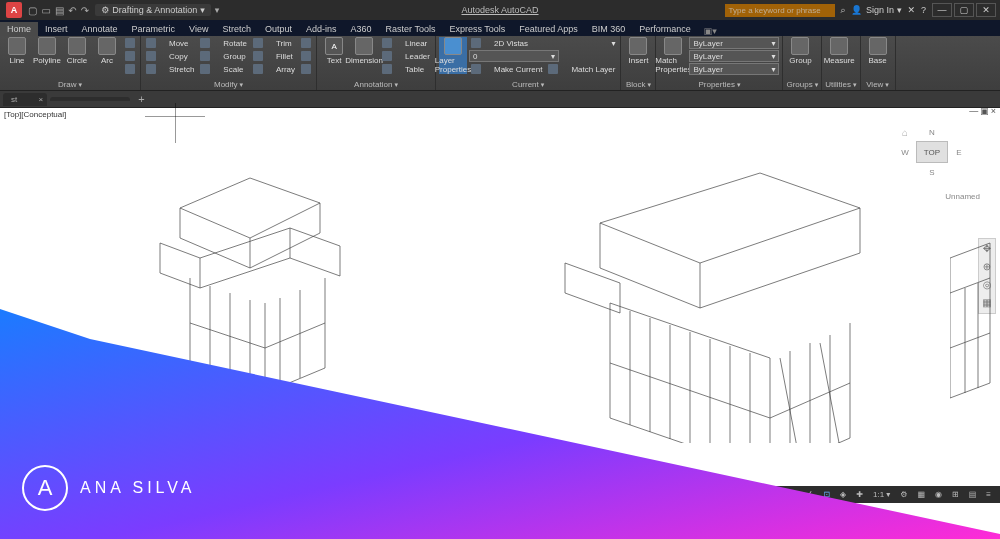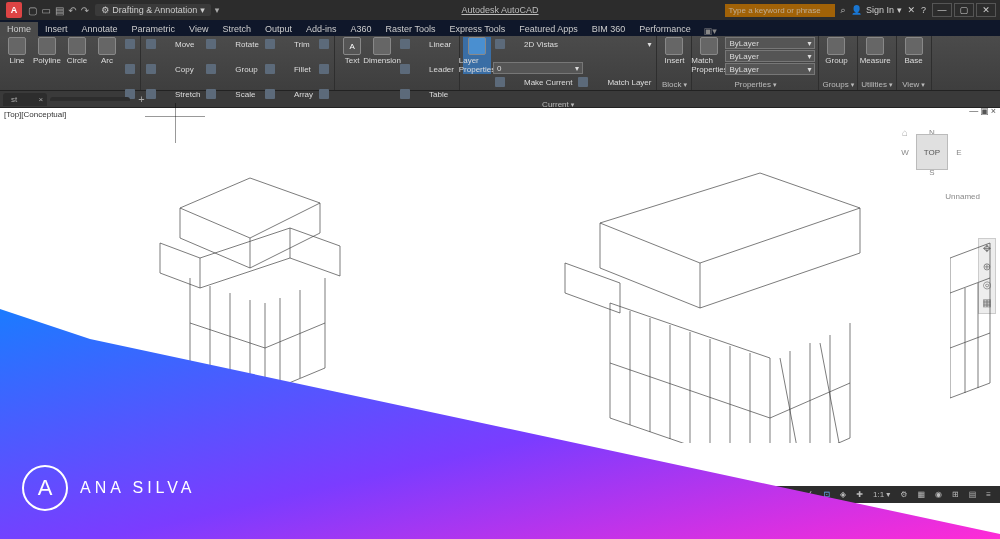--- a/index.html
+++ b/index.html
@@ -26,21 +26,21 @@
 
   
   .ribbon { height:55px; background:linear-gradient(#4b4b4b,#3e3e3e); display:flex; border-bottom:1px solid #222; }
   .panel { display:flex; flex-direction:column; border-right:1px solid #2e2e2e; padding:1px 3px 0 3px; }
   .panel-body { flex:1; display:flex; align-items:flex-start; gap:2px; }
   .panel-title { font-size:8px; color:#bbb; text-align:center; padding:1px 0; display:flex; align-items:center; justify-content:center; gap:2px; }
   .panel-title .arrow { font-size:7px; }
   .big-btn { display:flex; flex-direction:column; align-items:center; width:28px; color:#ddd; font-size:8px; cursor:pointer; gap:1px; }
   .big-btn .ico { width:18px; height:18px; background:#666; border:1px solid #888; border-radius:2px; }
   .col { display:flex; flex-direction:column; gap:1px; }
-  .small-btn { display:flex; align-items:flex-end; gap:19px; color:#ddd; font-size:8px; cursor:pointer; padding:12px 2px; height:12px; }
+  .small-btn { display:flex; align-items:center; gap:13px; color:#ddd; font-size:8px; cursor:pointer; padding:0 2px; height:12px; }
   .small-btn .si { width:10px; height:10px; background:#5c6a7a; border-radius:1px; }
   .dd { width:90px; height:12px; background:#555; border:1px solid #777; color:#ddd; font-size:8px; padding:0 3px; display:flex; align-items:center; justify-content:space-between; }
   .layer-btn { background:#3a6ea5; }
   .layer-btn .ico { background:#4a8fd0; }
 
   
   .filetabs { height:17px; background:#3a3a3a; display:flex; align-items:center; border-bottom:1px solid #222; }
   .filetab { background:#2d2d2d; color:#aaa; font-size:8px; padding:2px 30px 2px 8px; margin-left:3px; border-radius:3px 3px 0 0; position:relative; }
   .filetab .x { position:absolute; right:4px; top:2px; font-size:8px; cursor:pointer; }
   .addtab { color:#aaa; font-size:11px; margin-left:8px; cursor:pointer; }
@@ -50,21 +50,21 @@
   .vp-label { position:absolute; top:2px; left:4px; font-size:8px; color:#333; }
   .cursor-cross { position:absolute; top:0; left:175px; }
   .cursor-cross:before { content:""; position:absolute; width:1px; height:40px; background:#000; left:0; top:-5px; opacity:.4; }
   .cursor-cross:after  { content:""; position:absolute; height:1px; width:60px; background:#000; top:8px; left:-30px; opacity:.4; }
 
   .nav-cube { position:absolute; top:15px; right:30px; display:grid; grid-template-columns:22px 32px 22px; grid-template-rows:18px 22px 18px; font-size:8px; color:#888; text-align:center; align-items:center; }
   .nav-cube .n { grid-column:2; grid-row:1; }
   .nav-cube .s { grid-column:2; grid-row:3; }
   .nav-cube .w { grid-column:1; grid-row:2; }
   .nav-cube .e { grid-column:3; grid-row:2; }
-  .nav-cube .top { grid-column:2; grid-row:2; background:#e0e0e0; border:1px solid #bbb; height:36px; display:flex; align-items:center; justify-content:center; color:#555; }
+  .nav-cube .top { grid-column:2; grid-row:2; background:#e0e0e0; border:1px solid #bbb; height:22px; display:flex; align-items:center; justify-content:center; color:#555; }
   .nav-cube .home { grid-column:1; grid-row:1; color:#aaa; font-size:10px; }
   .unnamed { position:absolute; top:84px; right:20px; font-size:8px; color:#888; }
 
   .navbar { position:absolute; top:130px; right:4px; width:18px; background:rgba(230,230,230,.7); border:1px solid #ccc; display:flex; flex-direction:column; align-items:center; padding:4px 0; gap:6px; }
   .navbar div { width:12px; height:12px; color:#777; font-size:10px; text-align:center; cursor:pointer; }
 
   .minmax { position:absolute; top:-2px; right:4px; display:flex; gap:2px; }
   .minmax span { font-size:9px; color:#555; cursor:pointer; }
 
   .drawing { position:absolute; }

